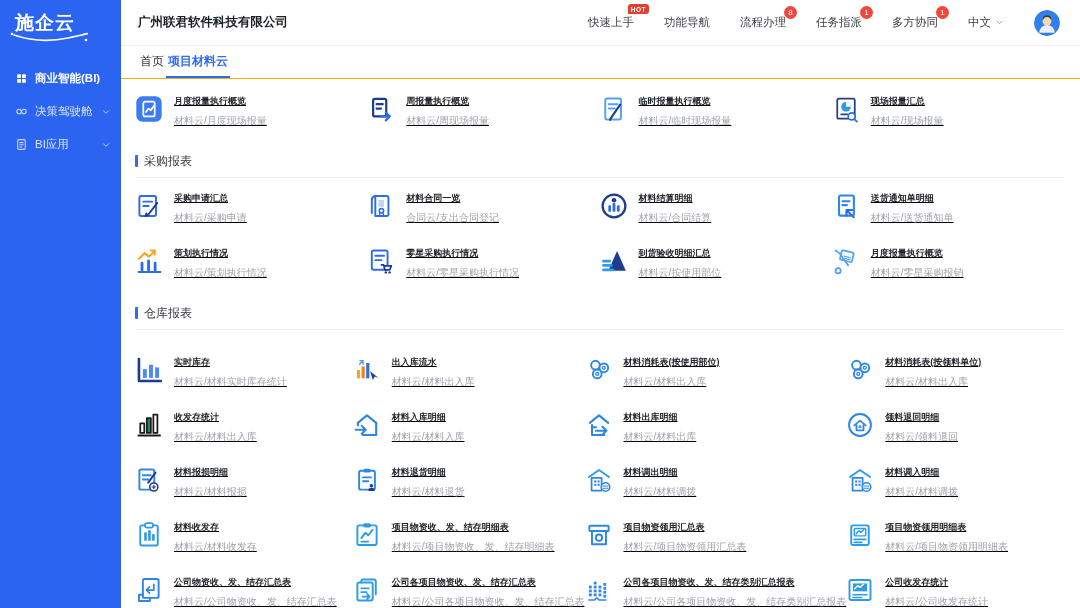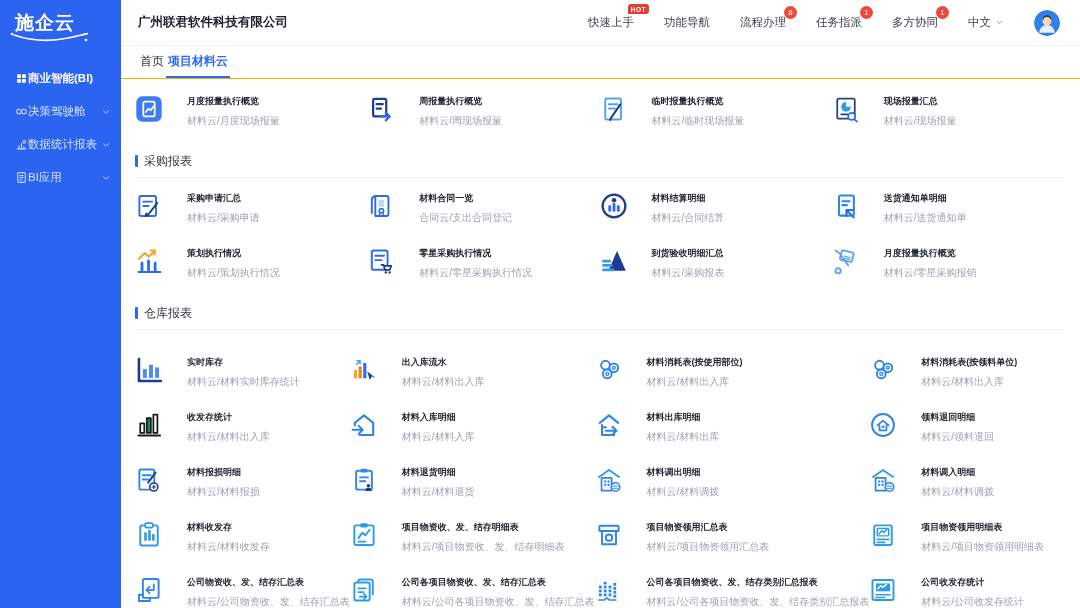--- a/index.html
+++ b/index.html
@@ -6,21 +6,21 @@
   html,body { width:1080px; height:608px; overflow:hidden; background:#fff;
     font-family:"Liberation Sans", sans-serif; }
   .app { display:flex; width:1080px; height:608px; }
 
   
   .sidebar { width:121px; height:608px; background:var(--brand); flex-shrink:0; color:#fff; }
   .logo { height:46px; display:flex; align-items:center; padding-left:15px;
     font-size:19px; font-weight:700; letter-spacing:1px; position:relative; }
   .logo .swoosh { position:absolute; left:10px; top:31px; }
   .menu { margin-top:16px; }
-  .menu-item { height:33px; display:flex; align-items:center; 
+  .menu-item { height:33px; display:flex; align-items:center; gap:7px;
     padding:0 10px 0 15px; font-size:11.5px; color:#D9E4FF; cursor:pointer; }
   .menu-item.active { color:#fff; font-weight:700; }
   .mi-icon { width:13px; height:13px; display:flex; color:#C8D8FF; }
   .menu-item.active .mi-icon { color:#fff; }
   .mi-icon svg { width:13px; height:13px; }
   .chevron { margin-left:auto; width:10px; height:10px; display:flex; color:#BFD0FA; }
   .chevron svg { width:10px; height:10px; }
 
   
   .main { flex:1; display:flex; flex-direction:column; min-width:0; }
@@ -48,21 +48,21 @@
   
   .content { padding:8px 16px 0 14px; overflow:hidden; flex:1; }
   .section-head { display:flex; align-items:center; gap:6px; margin-top:4px; height:14px; }
   .sec-bar { width:3px; height:12px; background:var(--accent); border-radius:1px; }
   .sec-title { font-size:12px; color:#33373D; }
   .sec-divider { border-bottom:1px solid #F0F2F5; margin-top:9px; }
   .grid { display:grid; grid-template-columns:repeat(4,1fr); grid-auto-rows:55px; }
   .grid-s0 { margin-top:8px; }
   .grid-s1 { margin-top:14px; }
   .grid-s2 { margin-top:26px; }
-  .card { display:flex; gap:24px; align-items:flex-start; cursor:pointer; }
+  .card { display:flex; gap:11px; align-items:flex-start; cursor:pointer;text-decoration:underline; }
   .card-icon { width:28px; height:28px; flex-shrink:0; display:flex; }
   .card-icon svg { width:28px; height:28px; }
   .card-text { display:flex; flex-direction:column; min-width:0; padding-top:1px; }
   .card-title { font-size:9px; font-weight:700; color:var(--title); line-height:11px; white-space:nowrap; }
   .card-path { font-size:10px; color:var(--subtitle); margin-top:7px; white-space:nowrap; }
 </style>
 </head>
 <body>
 
 <div class="app">
@@ -102,36 +102,20 @@
           <span class="chevron">
             <svg viewBox="0 0 24 24" fill="none" stroke-linecap="round" stroke-linejoin="round">
               <path d="M6 9 l6 6 6 -6" stroke="currentColor" stroke-width="2.4"></path>
             </svg>
           </span>
         </div>
         <div class="menu-item">
           <span class="mi-icon">
             <svg viewBox="0 0 24 24" fill="none" stroke-linecap="round" stroke-linejoin="round">
               <g stroke="currentColor" stroke-width="2">
-                <path d="M4 20 h16 M7.5 20 v-6 M12 20 v-10 M16.5 20 v-4"></path>
-                <circle cx="17" cy="7" r="2.4"></circle>
-              </g>
-            </svg>
-          </span>
-          <span>数据统计报表</span>
-          <span class="chevron">
-            <svg viewBox="0 0 24 24" fill="none" stroke-linecap="round" stroke-linejoin="round">
-              <path d="M6 9 l6 6 6 -6" stroke="currentColor" stroke-width="2.4"></path>
-            </svg>
-          </span>
-        </div>
-        <div class="menu-item">
-          <span class="mi-icon">
-            <svg viewBox="0 0 24 24" fill="none" stroke-linecap="round" stroke-linejoin="round">
-              <g stroke="currentColor" stroke-width="2">
                 <rect x="5" y="3" width="14" height="18" rx="2"></rect>
                 <path d="M9 8.5 h6 M9 12.5 h6 M9 16.5 h4"></path>
               </g>
             </svg>
           </span>
           <span>BI应用</span>
           <span class="chevron">
             <svg viewBox="0 0 24 24" fill="none" stroke-linecap="round" stroke-linejoin="round">
               <path d="M6 9 l6 6 6 -6" stroke="currentColor" stroke-width="2.4"></path>
             </svg>
@@ -350,21 +334,21 @@
                 <path d="M19.5 4.5 L29.5 27 H9.5 Z" fill="#1D3C8F"></path>
                 <g fill="#2E9BE6">
                   <rect x="2.5" y="14.5" width="10" height="3.2" rx="1.2"></rect>
                   <rect x="2.5" y="19.5" width="12" height="3.2" rx="1.2"></rect>
                   <rect x="2.5" y="24.5" width="14" height="3.2" rx="1.2"></rect>
                 </g>
               </svg>
             </span>
             <span class="card-text">
               <span class="card-title">到货验收明细汇总</span>
-              <span class="card-path">材料云/采购报表</span>
+              <span class="card-path">材料云/按使用部位</span>
             </span>
           </div>
           <div class="card">
             <span class="card-icon">
               <svg viewBox="0 0 32 32" width="28" height="28" fill="none" stroke-linecap="round" stroke-linejoin="round">
                 <g stroke="#55A3F0" stroke-width="2">
                   <circle cx="7" cy="27" r="3"></circle>
                   <path d="M4 4 l4.5 3 10 14"></path>
                   <rect x="10" y="5" width="14" height="11" rx="1.5" transform="rotate(14 17 10.5)"></rect>
                   <path d="M14 10.5 l7 1.8 M14.5 13 l6 1.5" stroke-width="1.4"></path>

